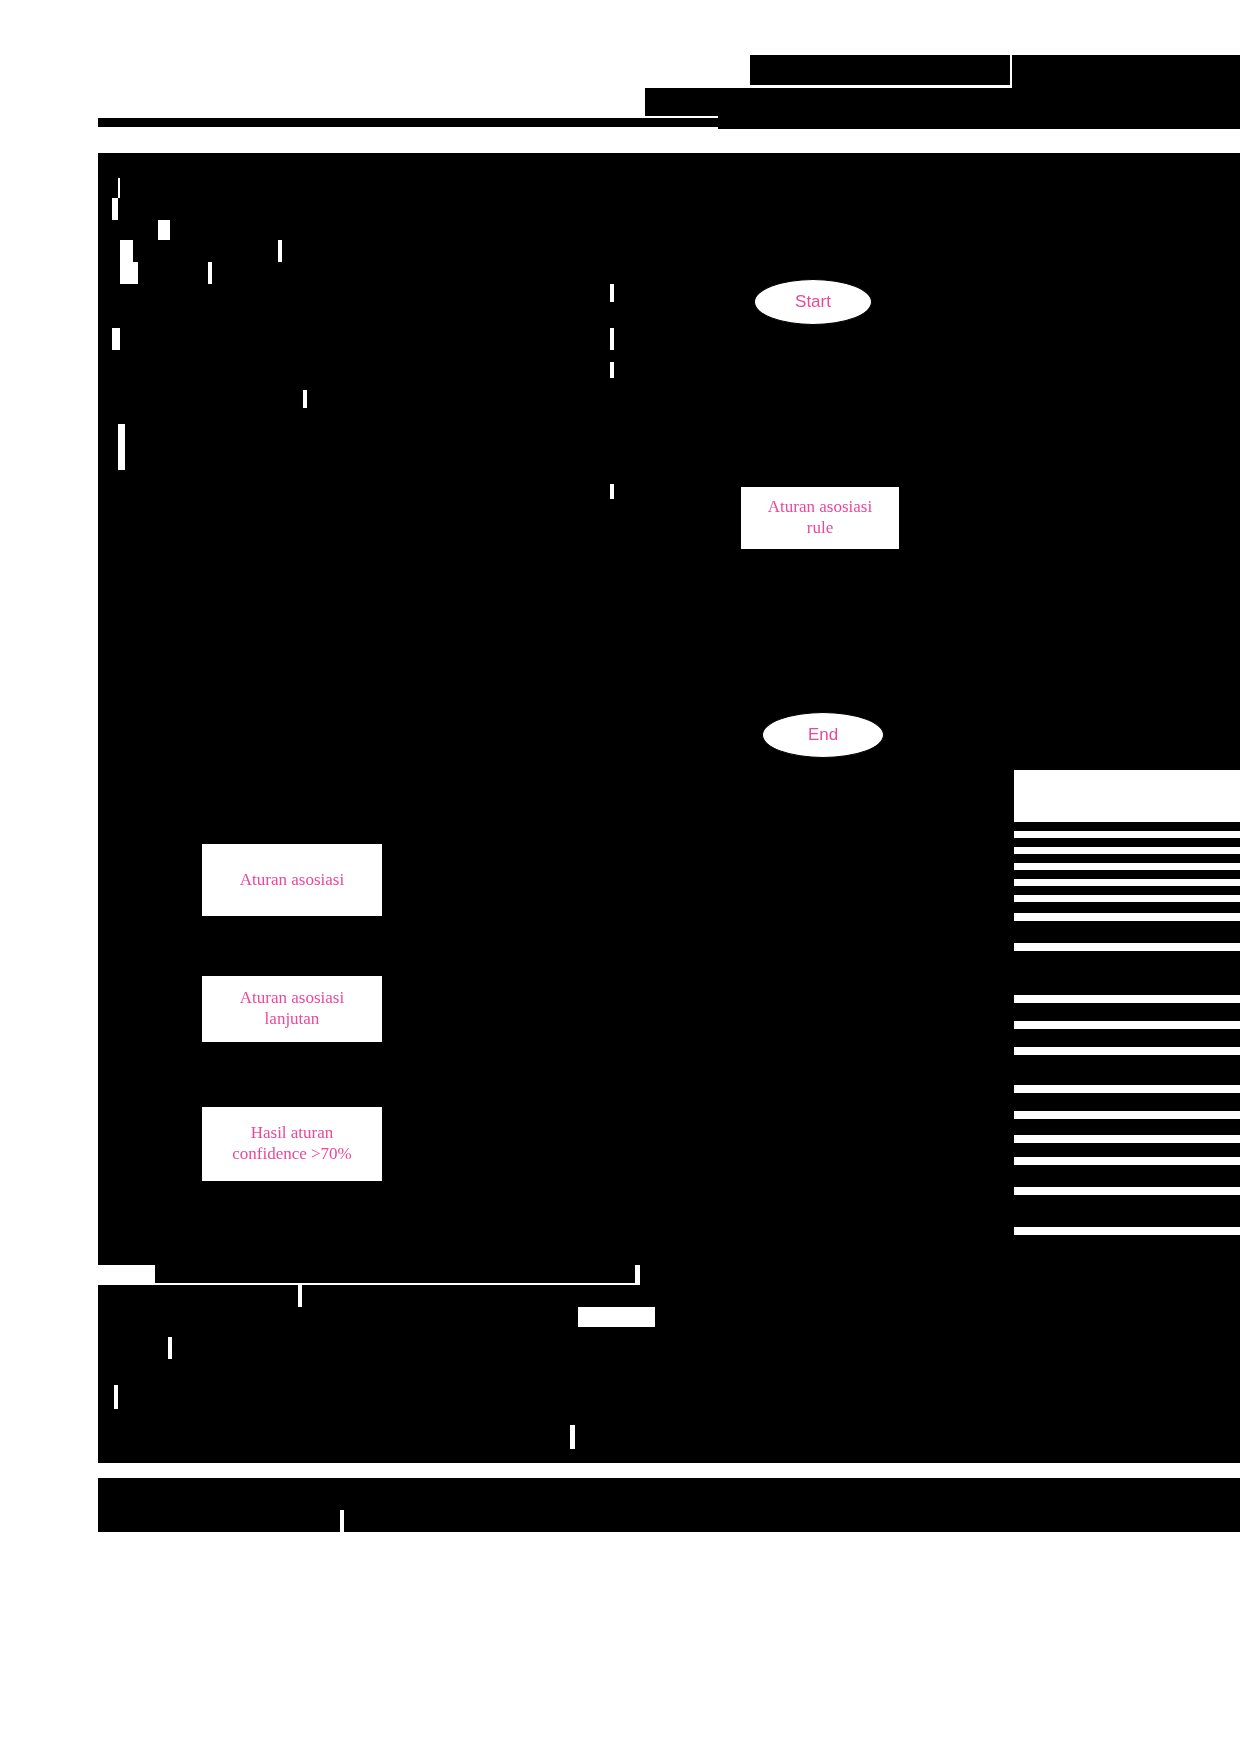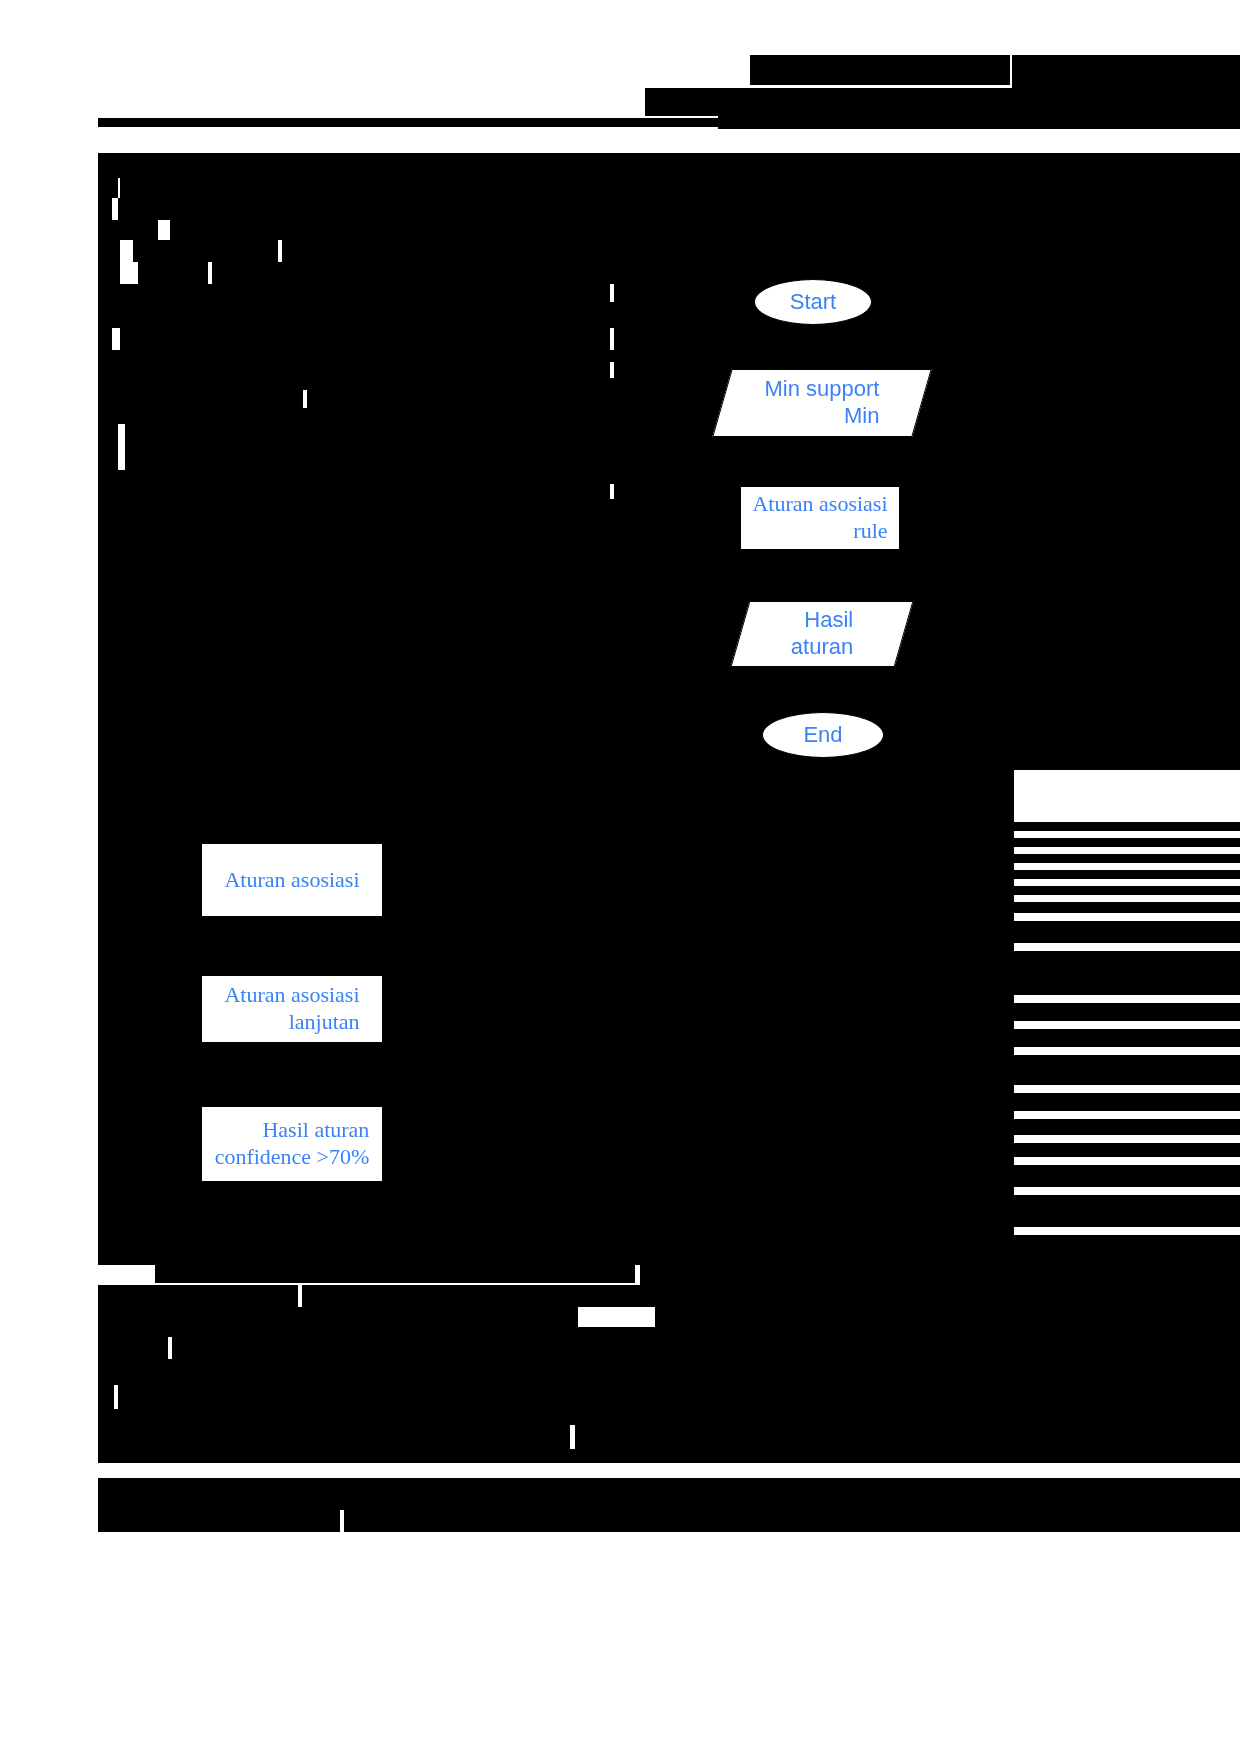--- a/index.html
+++ b/index.html
@@ -21,27 +21,27 @@
   
   .redaction {
     position: absolute;
     background: #000000;
   }
   
   .fc-node {
     position: absolute;
     box-sizing: border-box;
     background: #ffffff;
-    color: #3b82f6;
+    color: #ec4899;
     display: flex;
     align-items: center;
     justify-content: center;
-    text-align: right;
+    text-align: center;
     line-height: 1.22;
-    font-size: 22px;
+    font-size: 17px;
     z-index: 20;
   }
   .fc-terminator {
     border: 1.6px solid #000000;
     border-radius: 50%;
   }
   .fc-process {
     border: 1.8px solid #000000;
     font-family: Liberation Serif, serif;
   }
@@ -203,34 +203,24 @@
 
   <div class="fc-node fc-process shadowed" style="left:201px; top:1106px; width:182px; height:76px;">
     <span class="fc-label">Hasil aturan
 confidence &gt;70%</span>
   </div>
 
   <div class="fc-node fc-terminator" style="left:754px; top:279px; width:118px; height:46px;">
     <span class="fc-label">Start</span>
   </div>
 
-  <div class="fc-node fc-io" style="left:722px; top:369px; width:200px; height:68px;">
-    <span class="io-shape"></span>
-    <span class="fc-label">Min support
-Min</span>
-  </div>
 
   <div class="fc-node fc-process" style="left:740px; top:486px; width:160px; height:64px;">
     <span class="fc-label">Aturan asosiasi
 rule</span>
   </div>
 
-  <div class="fc-node fc-io" style="left:740px; top:601px; width:164px; height:66px;">
-    <span class="io-shape"></span>
-    <span class="fc-label">Hasil
-aturan</span>
-  </div>
 
   <div class="fc-node fc-terminator" style="left:762px; top:712px; width:122px; height:46px;">
     <span class="fc-label">End</span>
   </div>
 
 </div>
 
 </body></html>

